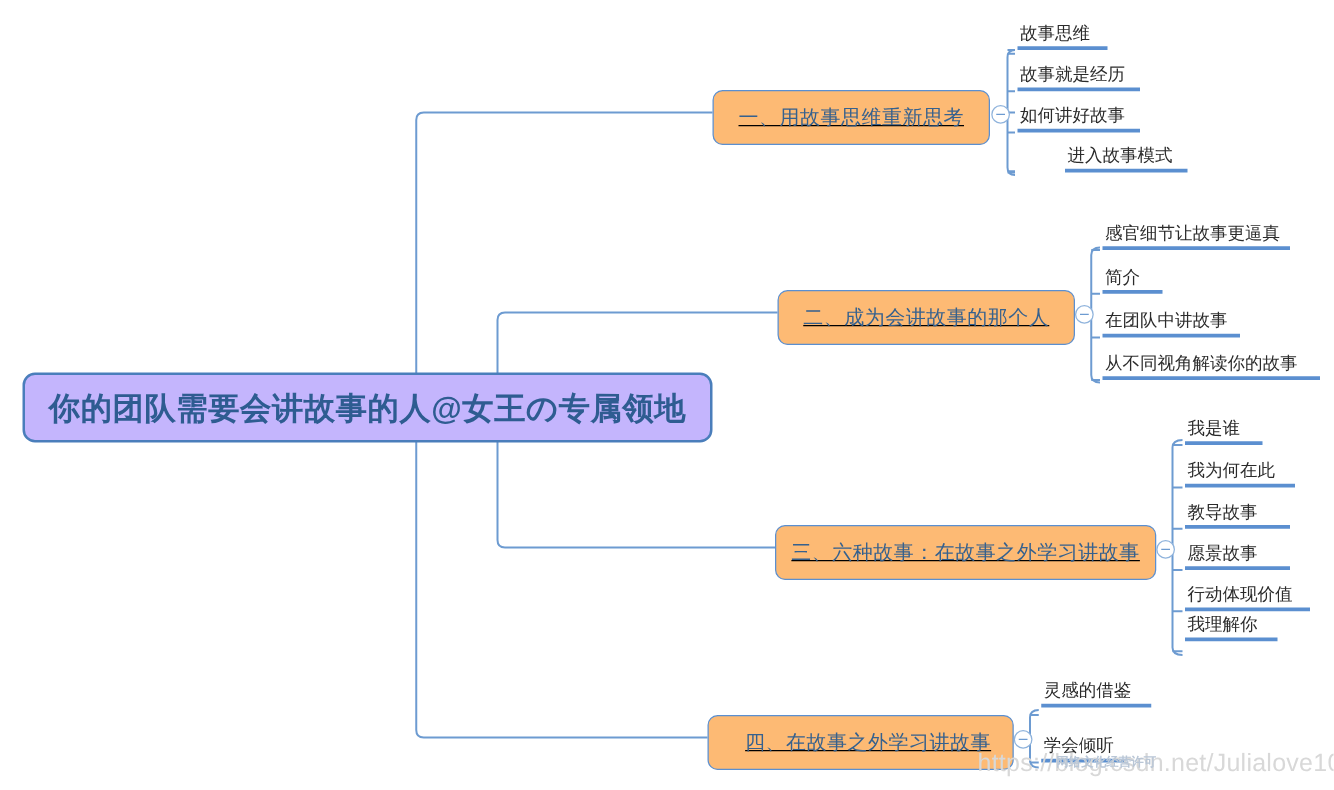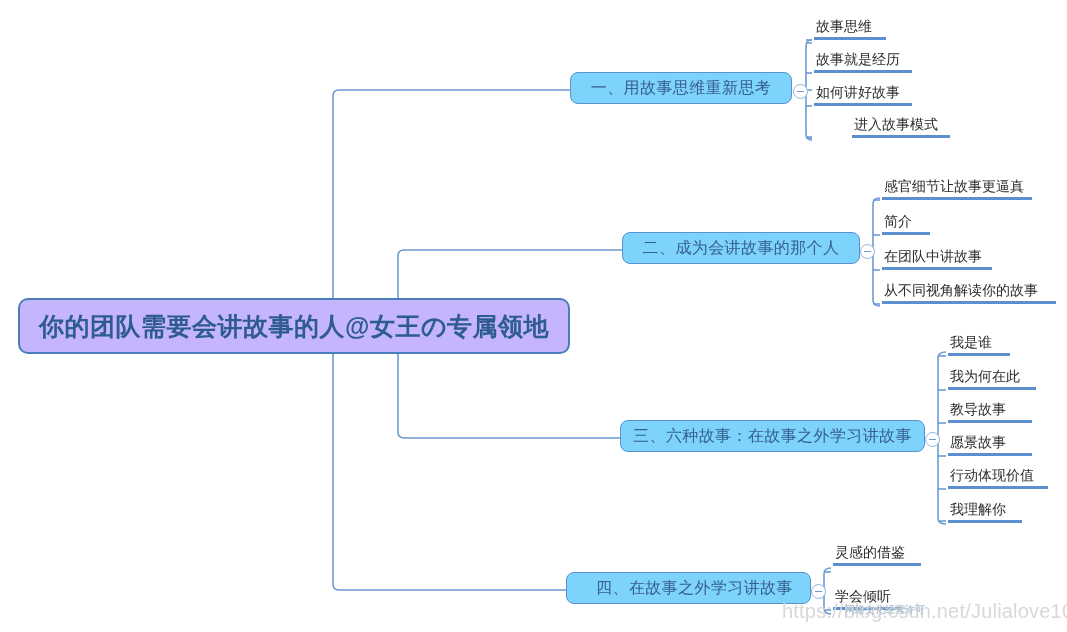--- a/index.html
+++ b/index.html
@@ -47,27 +47,28 @@
     font-weight: bold;
     color: #2e5c91;
     letter-spacing: 0.5px;
     white-space: nowrap;
   }
 
   
   .branch-node {
     position: absolute;
     box-sizing: border-box;
-    background: #7dd3fc;
+    background: #fdba74;
     border: 1.6px solid #5b8fd0;
     border-radius: 8px;
     display: flex;
     align-items: center;
     justify-content: center;
-    height: 32px;
+    height: 44px;
+    text-decoration: underline;
   }
   .branch-node .label {
     font-size: 16px;
     color: #36618e;
     white-space: nowrap;
     letter-spacing: 0.4px;
   }
 
   
   .collapse-toggle {
@@ -258,21 +259,21 @@
     <span class="leaf-underline" style="width:84px;"></span>
   </div>
   <div class="leaf-node" style="left:948px; top:433px;">
     <span class="leaf-text">愿景故事</span>
     <span class="leaf-underline" style="width:84px;"></span>
   </div>
   <div class="leaf-node" style="left:948px; top:466px;">
     <span class="leaf-text">行动体现价值</span>
     <span class="leaf-underline" style="width:100px;"></span>
   </div>
-  <div class="leaf-node" style="left:948px; top:500px;">
+  <div class="leaf-node" style="left:948px; top:490px;">
     <span class="leaf-text">我理解你</span>
     <span class="leaf-underline" style="width:74px;"></span>
   </div>
 
   <div class="branch-node" style="left:566px; top:572px; width:245px;padding-left:12px;">
     <span class="label">四、在故事之外学习讲故事</span>
   </div>
   <div class="collapse-toggle" style="left:811px; top:584px;">
     <span class="bar"></span>
   </div>

